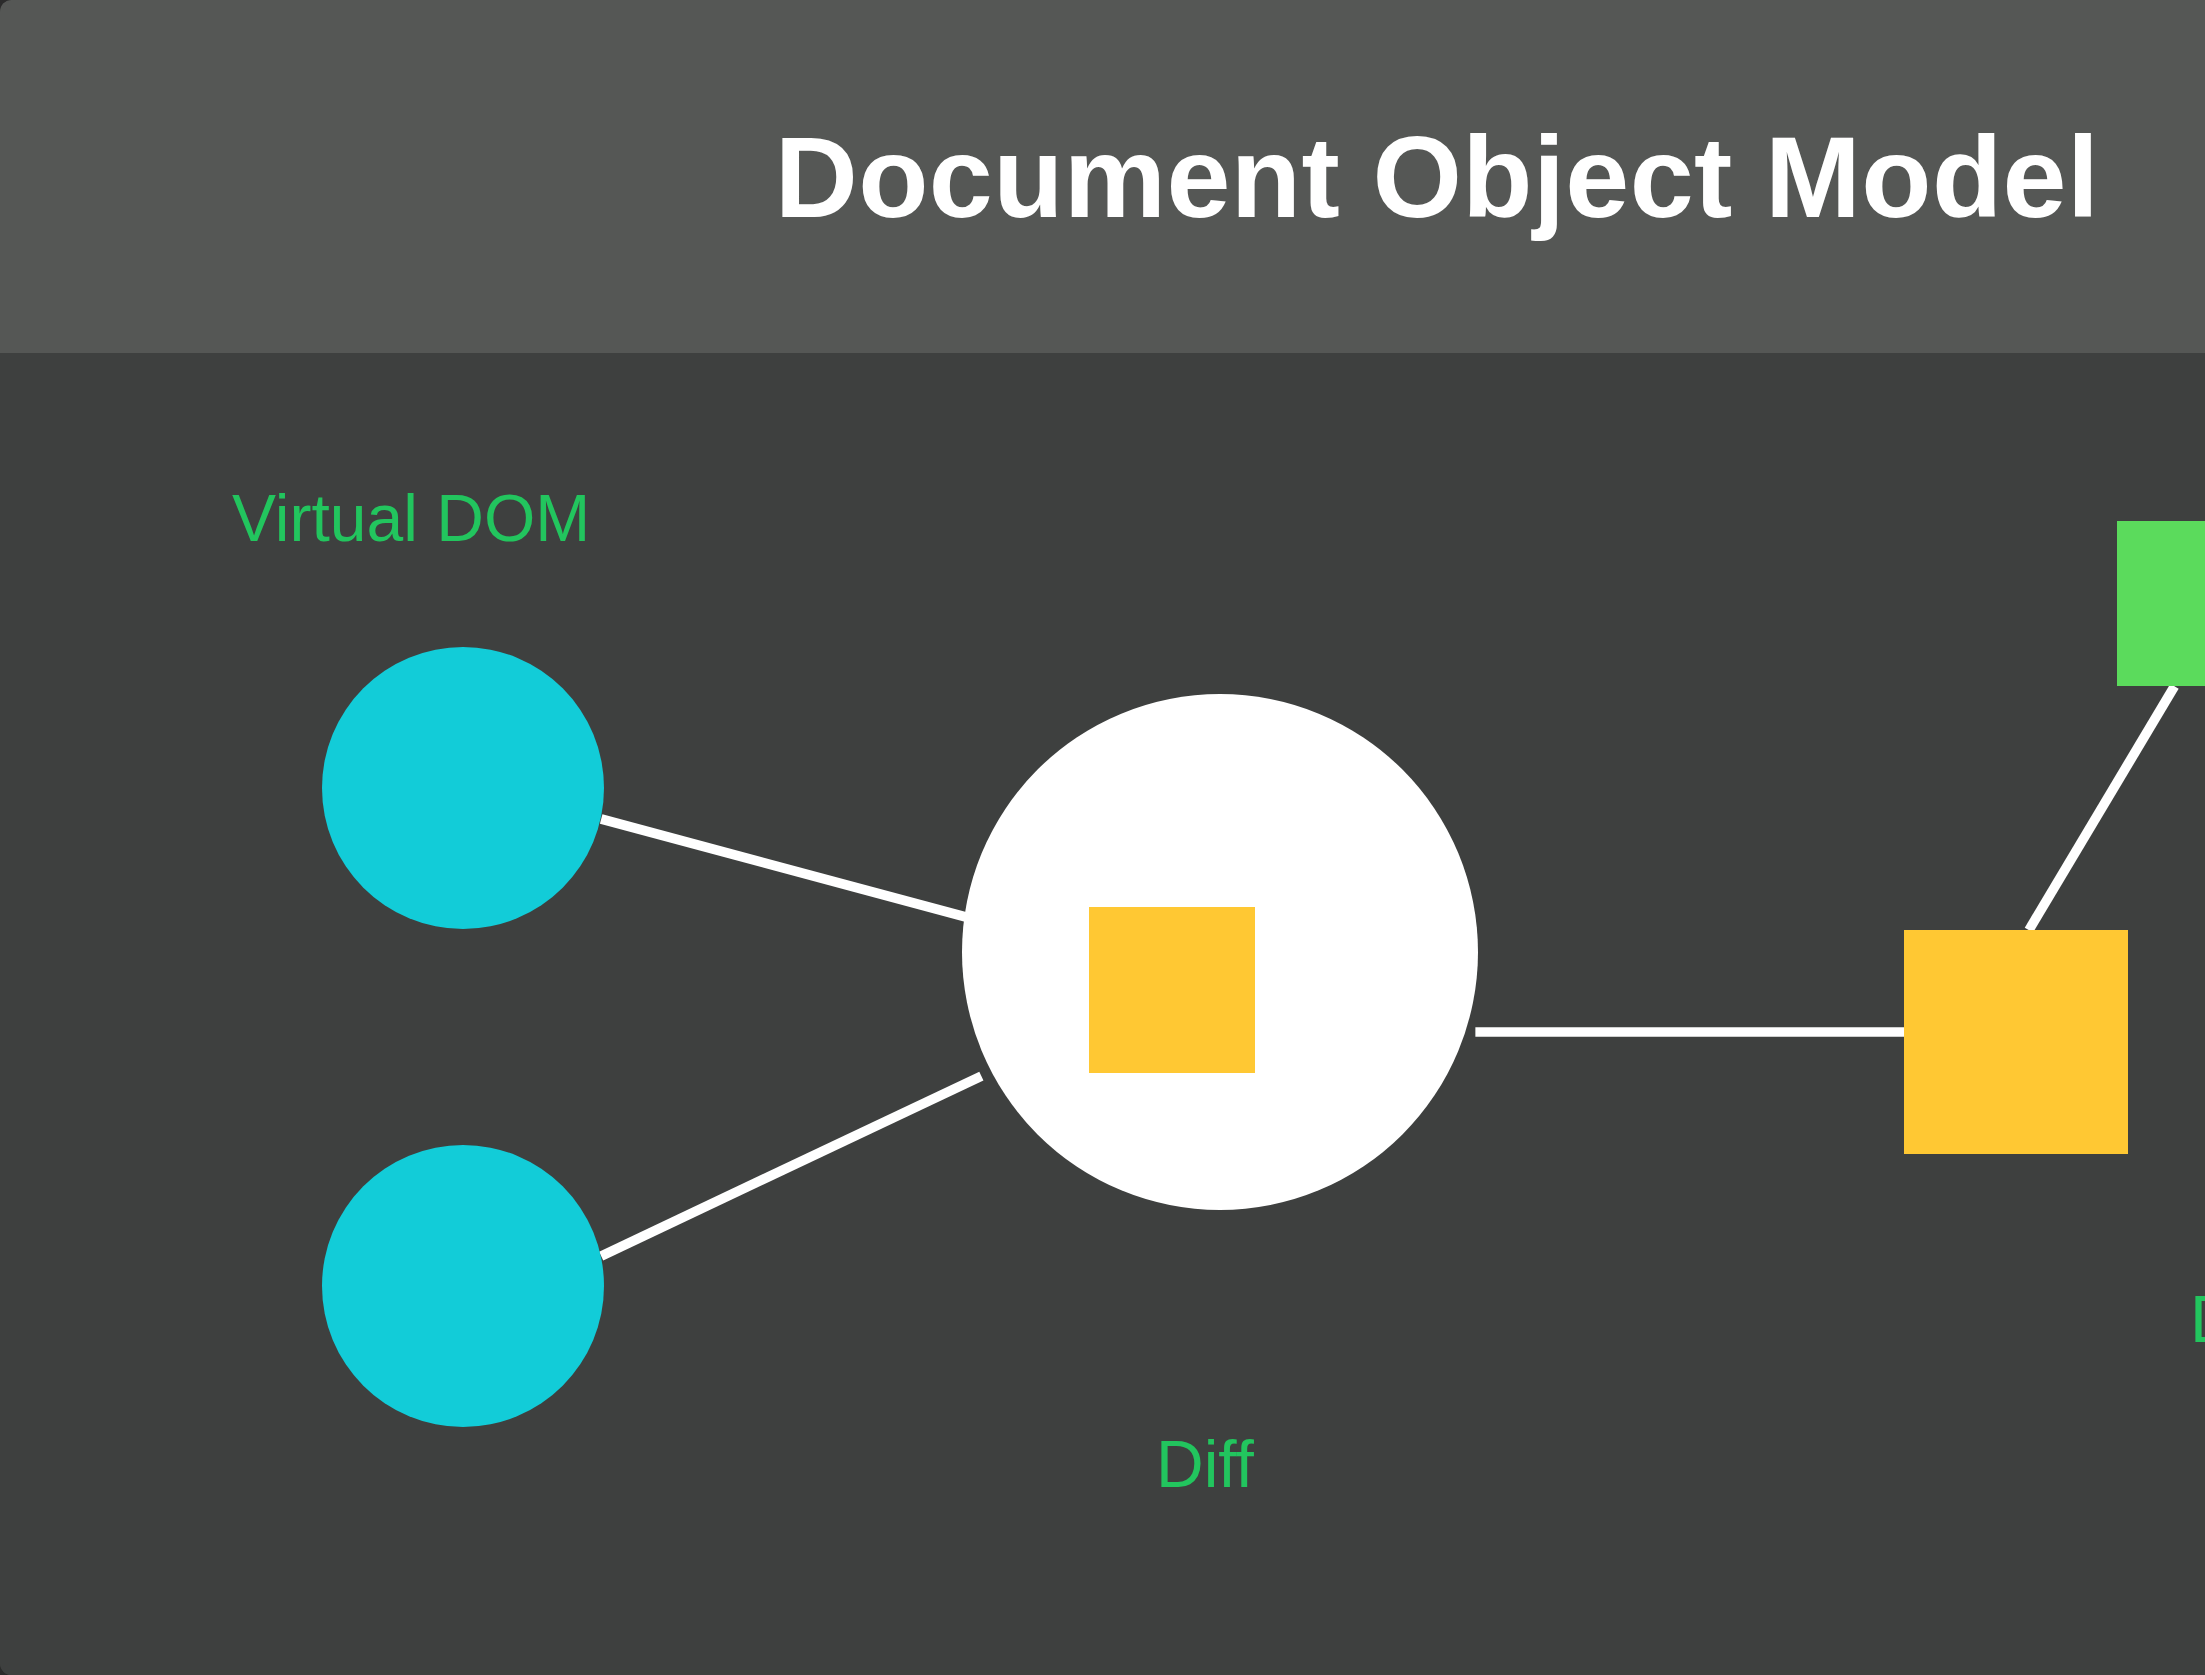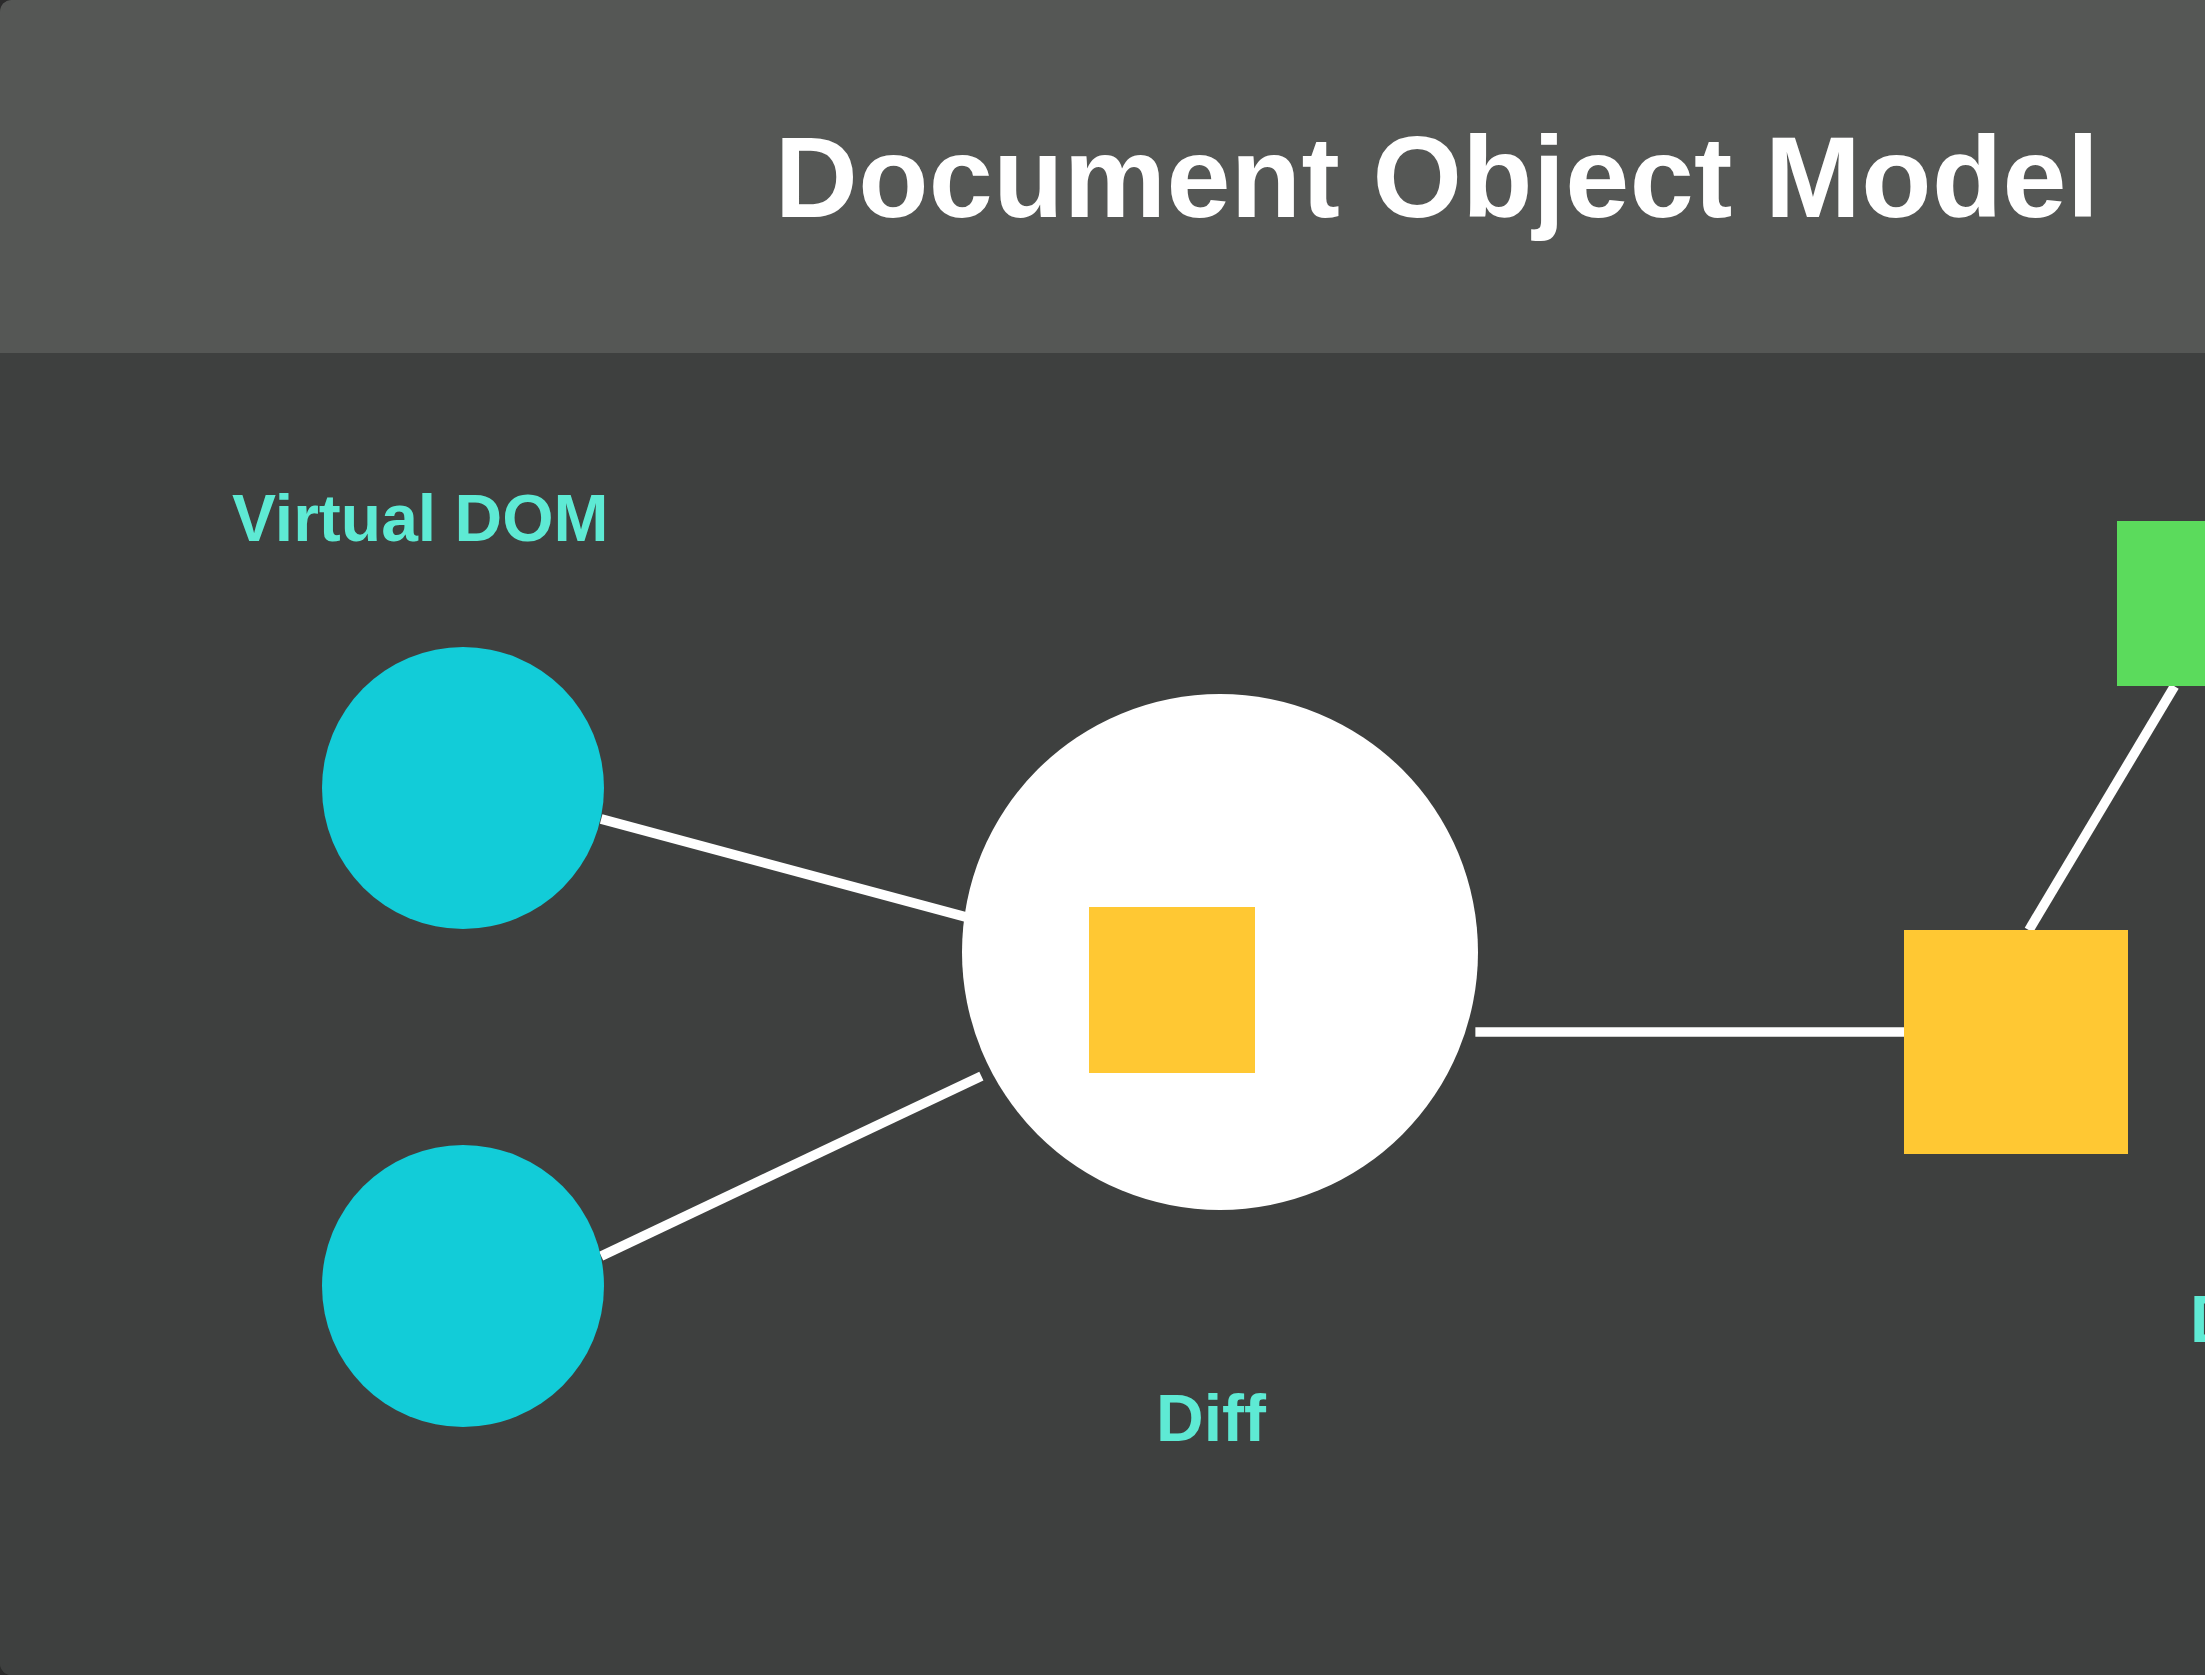--- a/index.html
+++ b/index.html
@@ -47,40 +47,40 @@
   svg.edges {
     position:absolute;
     left:0; top:0;
     width:2874px; height:1675px;
     pointer-events:none;
   }
   .node { position:absolute; }
   .circle-node { border-radius:50%; }
   .label {
     position:absolute;
-    color:#5eead4;
+    color:#22c55e;
     font-size:66px;
-    font-weight:bold;
+    font-weight:normal;
     white-space:nowrap;
     letter-spacing:0px;
   }
 
   
   #vdom-circle       { left:322px;  top:647px; width:282px; height:282px; }
   #updated-vdom-circle{ left:322px; top:1145px; width:282px; height:282px; }
 
   #diff-circle       { left:962px; top:694px; width:516px; height:516px; }
   #diff-square       { left:1089px; top:907px; width:166px; height:166px; }
 
   #dom-root-square   { left:2117px; top:521px; width:166px; height:165px; }
   #dom-left-square   { left:1904px; top:930px; width:224px; height:224px; }
 
   #label-vdom        { left:232px;  top:480px; }
   #label-updated     { left:164px;  top:1469px; }
-  #label-diff        { left:1156px; top:1380px; }
+  #label-diff        { left:1156px; top:1426px; }
   #label-dom         { left:2190px; top:1281px; }
 </style>
 </head>
 <body>
 
 <div id="slide">
 
   <div id="header" style="background: rgb(85, 87, 85);">
     <div id="title" style="color: rgb(255, 255, 255);">Document Object Model</div>
   </div>

